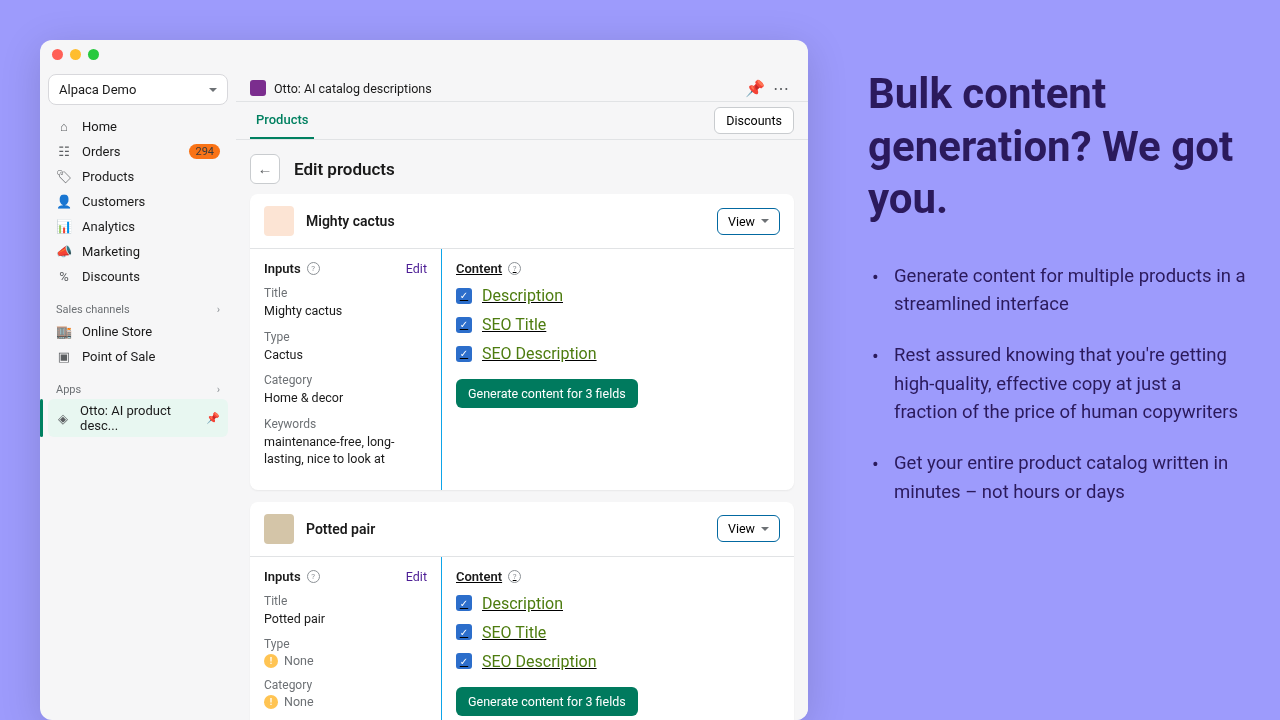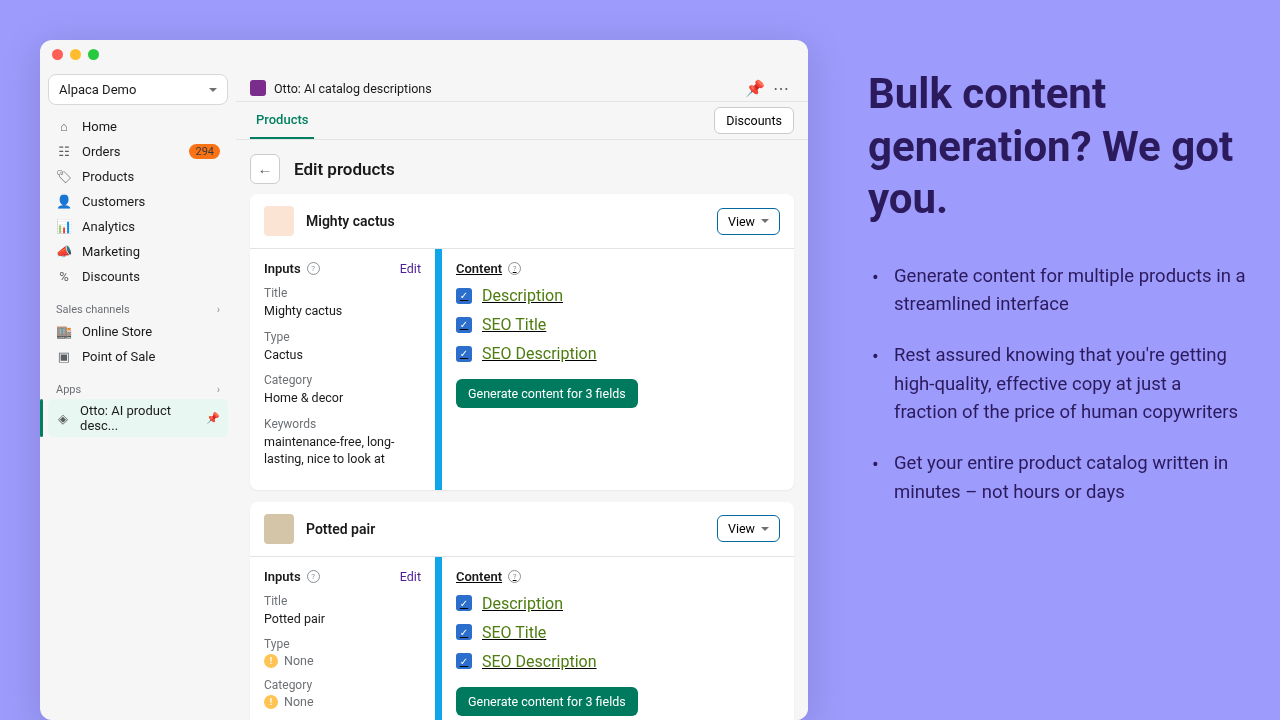--- a/index.html
+++ b/index.html
@@ -35,21 +35,21 @@
 .back-btn{width:30px;height:30px;background:#fff;border:1px solid #c9cccf;border-radius:6px;display:flex;align-items:center;justify-content:center;cursor:pointer;font-size:15px;color:#5c5f62;}
 .page-title{font-size:17px;font-weight:600;color:#1a1a1a;}
 .content-scroll{flex:1;overflow-y:auto;padding:0 14px 14px;}
 .product-card{background:#fff;border-radius:8px;box-shadow:0 1px 2px rgba(0,0,0,0.06);margin-bottom:12px;}
 .product-header{display:flex;align-items:center;padding:12px 14px;gap:12px;}
 .thumb{width:30px;height:30px;border-radius:4px;background:#fce4d4;}
 .thumb2{background:#d4c5a8;}
 .product-name{font-size:14px;font-weight:600;color:#1a1a1a;flex:1;}
 .view-btn{background:#fff;border:1px solid #0369a1;border-radius:6px;padding:5px 10px;font-size:12.5px;cursor:pointer;display:flex;align-items:center;gap:6px;}
 .product-body{display:flex;border-top:1px solid #e1e3e5;}
-.inputs-col{width:192px;border-right:7px solid #0ea5e9;padding:12px 14px;}
+.inputs-col{width:192px;border-right:1px solid #0ea5e9;padding:12px 14px;}
 .content-col{flex:1;padding:12px 14px;text-decoration:underline;}
 .col-hdr{display:flex;align-items:center;gap:6px;margin-bottom:10px;}
 .col-title{font-size:13px;font-weight:600;color:#1a1a1a;}
 .help-icon{width:13px;height:13px;border:1px solid #8c9196;border-radius:50%;display:flex;align-items:center;justify-content:center;font-size:8px;color:#8c9196;}
 .edit-link{margin-left:auto;color:#4c1d95;font-size:12.5px;cursor:pointer;}
 .field{margin-bottom:10px;}
 .field-label{font-size:12px;color:#6d7175;margin-bottom:2px;}
 .field-value{font-size:12.5px;color:#1a1a1a;line-height:1.4;}
 .none-row{display:flex;align-items:center;gap:6px;}
 .warn{width:14px;height:14px;background:#ffc453;border-radius:50%;display:flex;align-items:center;justify-content:center;color:#fff;font-size:9px;font-weight:700;}

